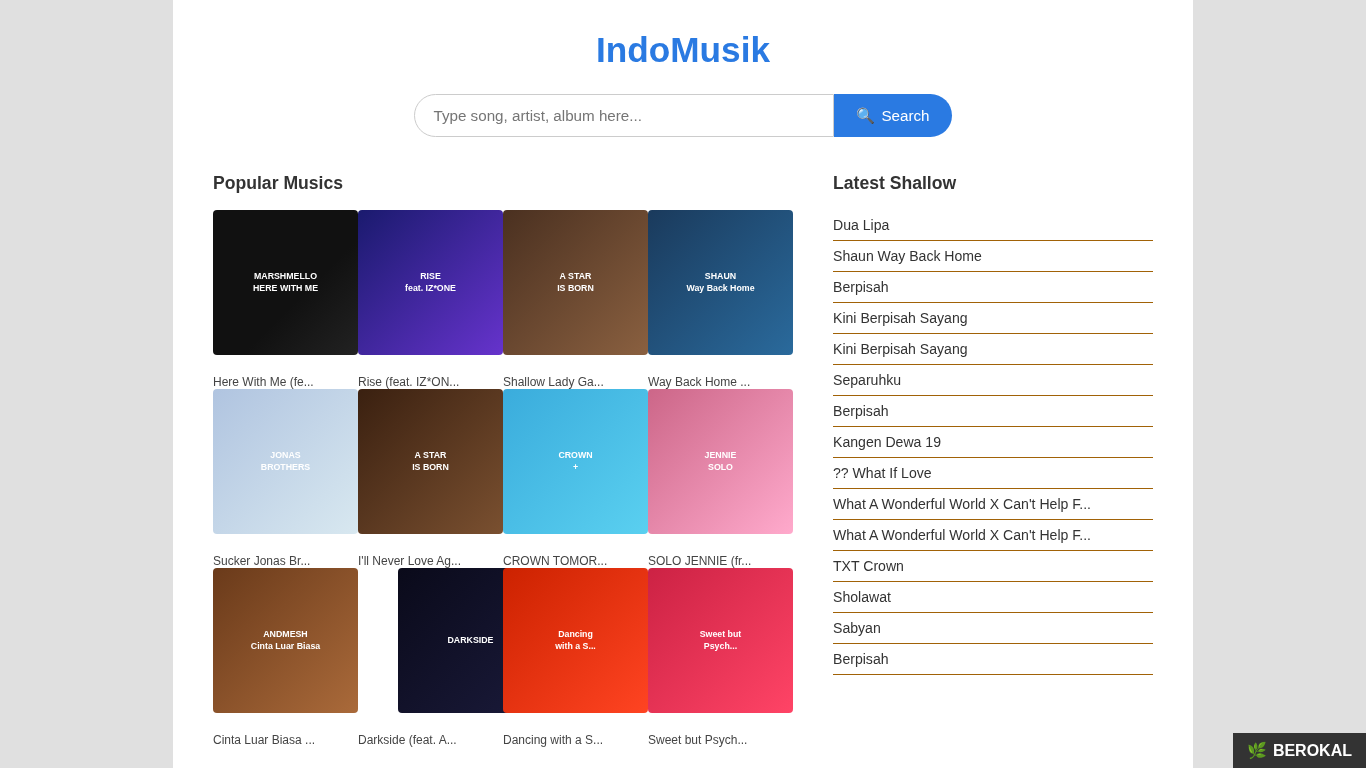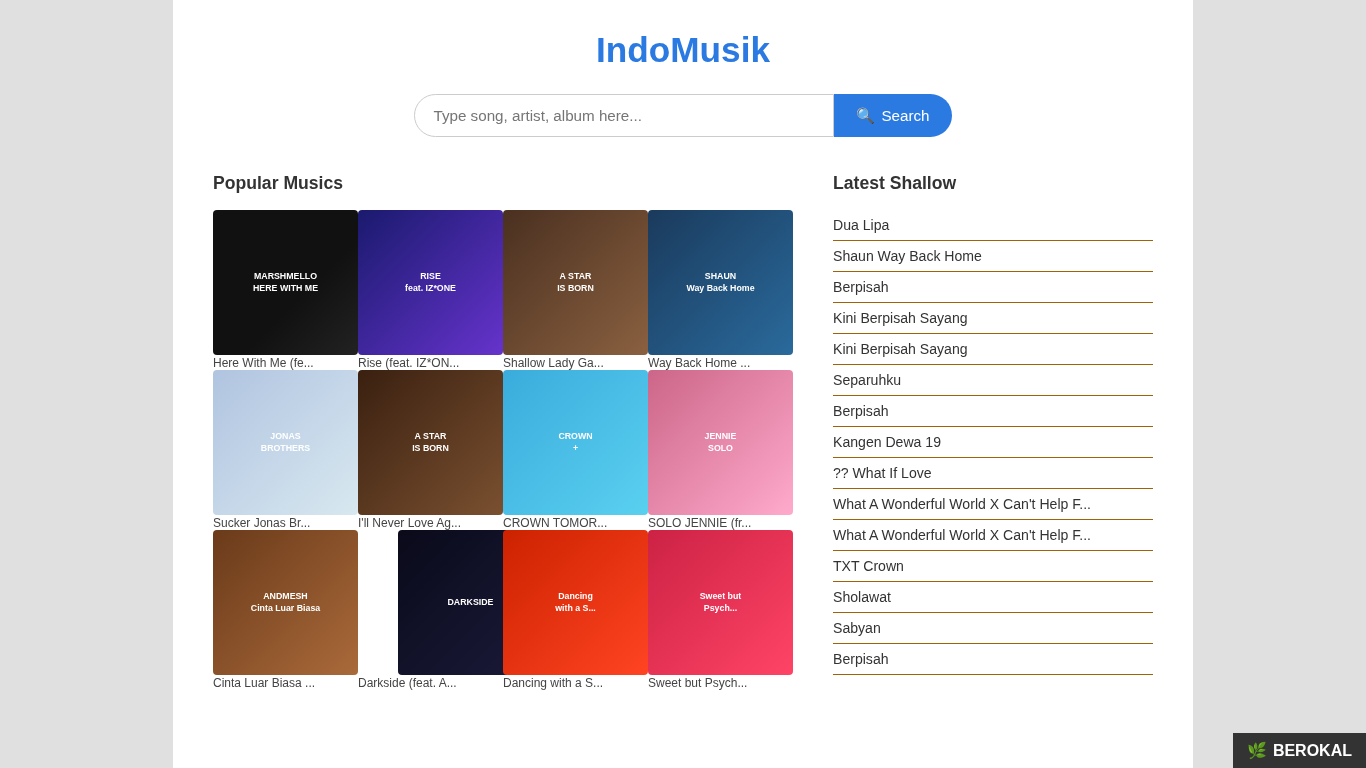--- a/index.html
+++ b/index.html
@@ -65,21 +65,21 @@
     .music-grid {
       display: grid;
       grid-template-columns: repeat(4, 1fr);
     }
     .music-card {
       cursor: pointer;
     }
     .music-label {
       font-size: 0.75rem;
       color: #444;
-      margin-top: 1px;
+      margin-top: 20px;
       white-space: nowrap;
       overflow: hidden;
       text-overflow: ellipsis;
     }
     
     .cover {
       width: 100%;
       aspect-ratio: 1;
       border-radius: 4px;
       display: flex;

